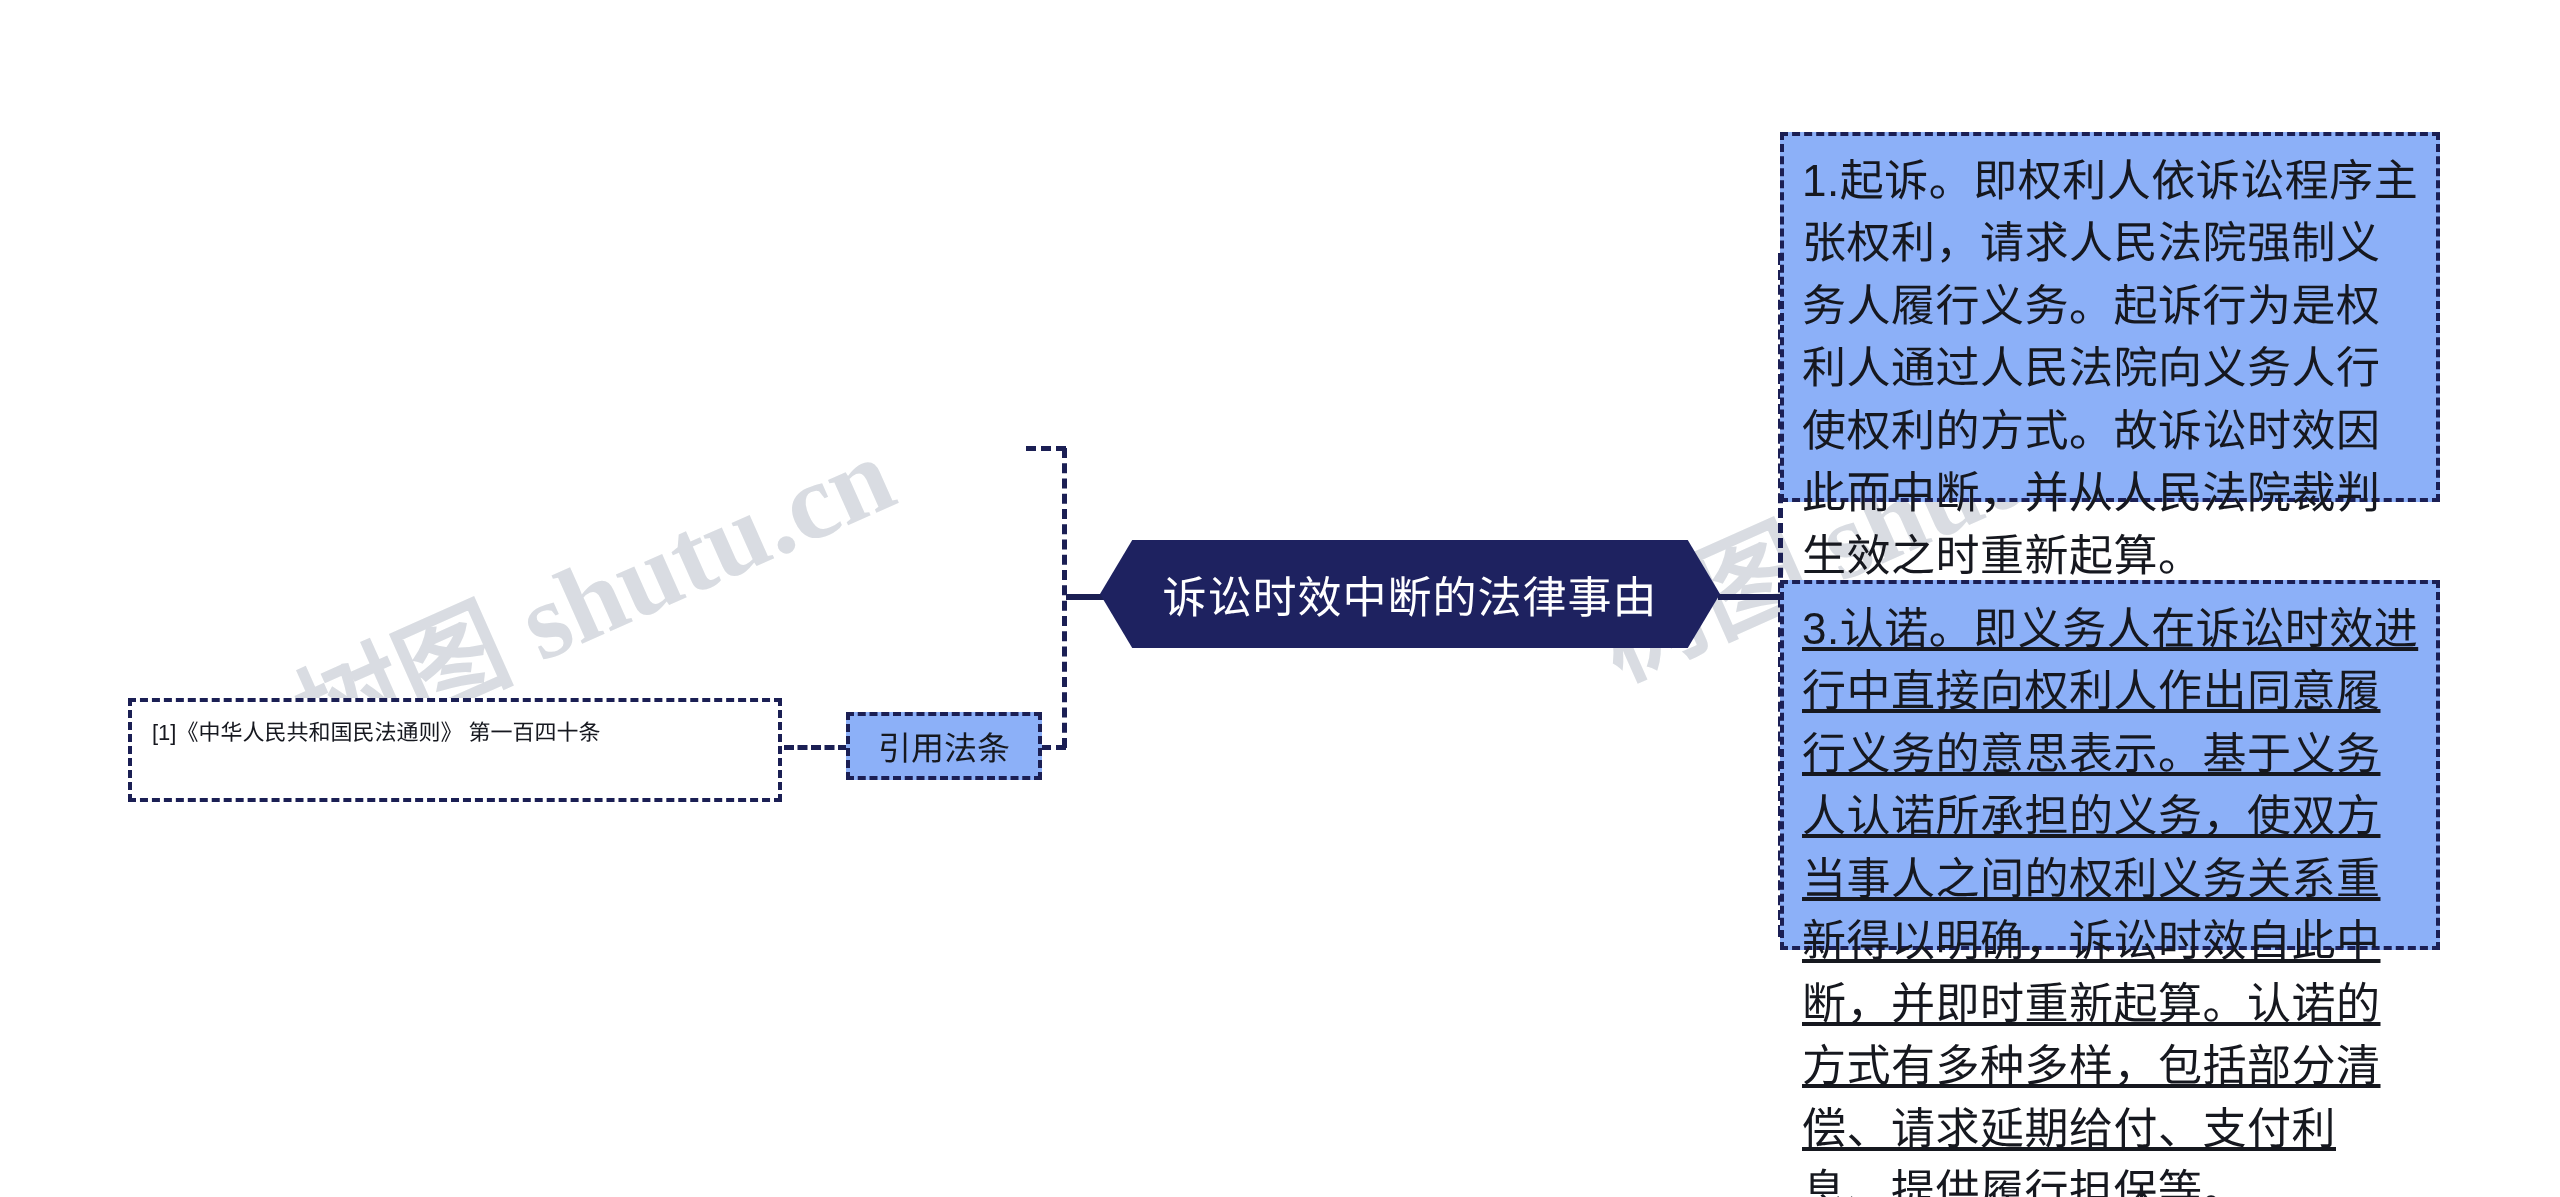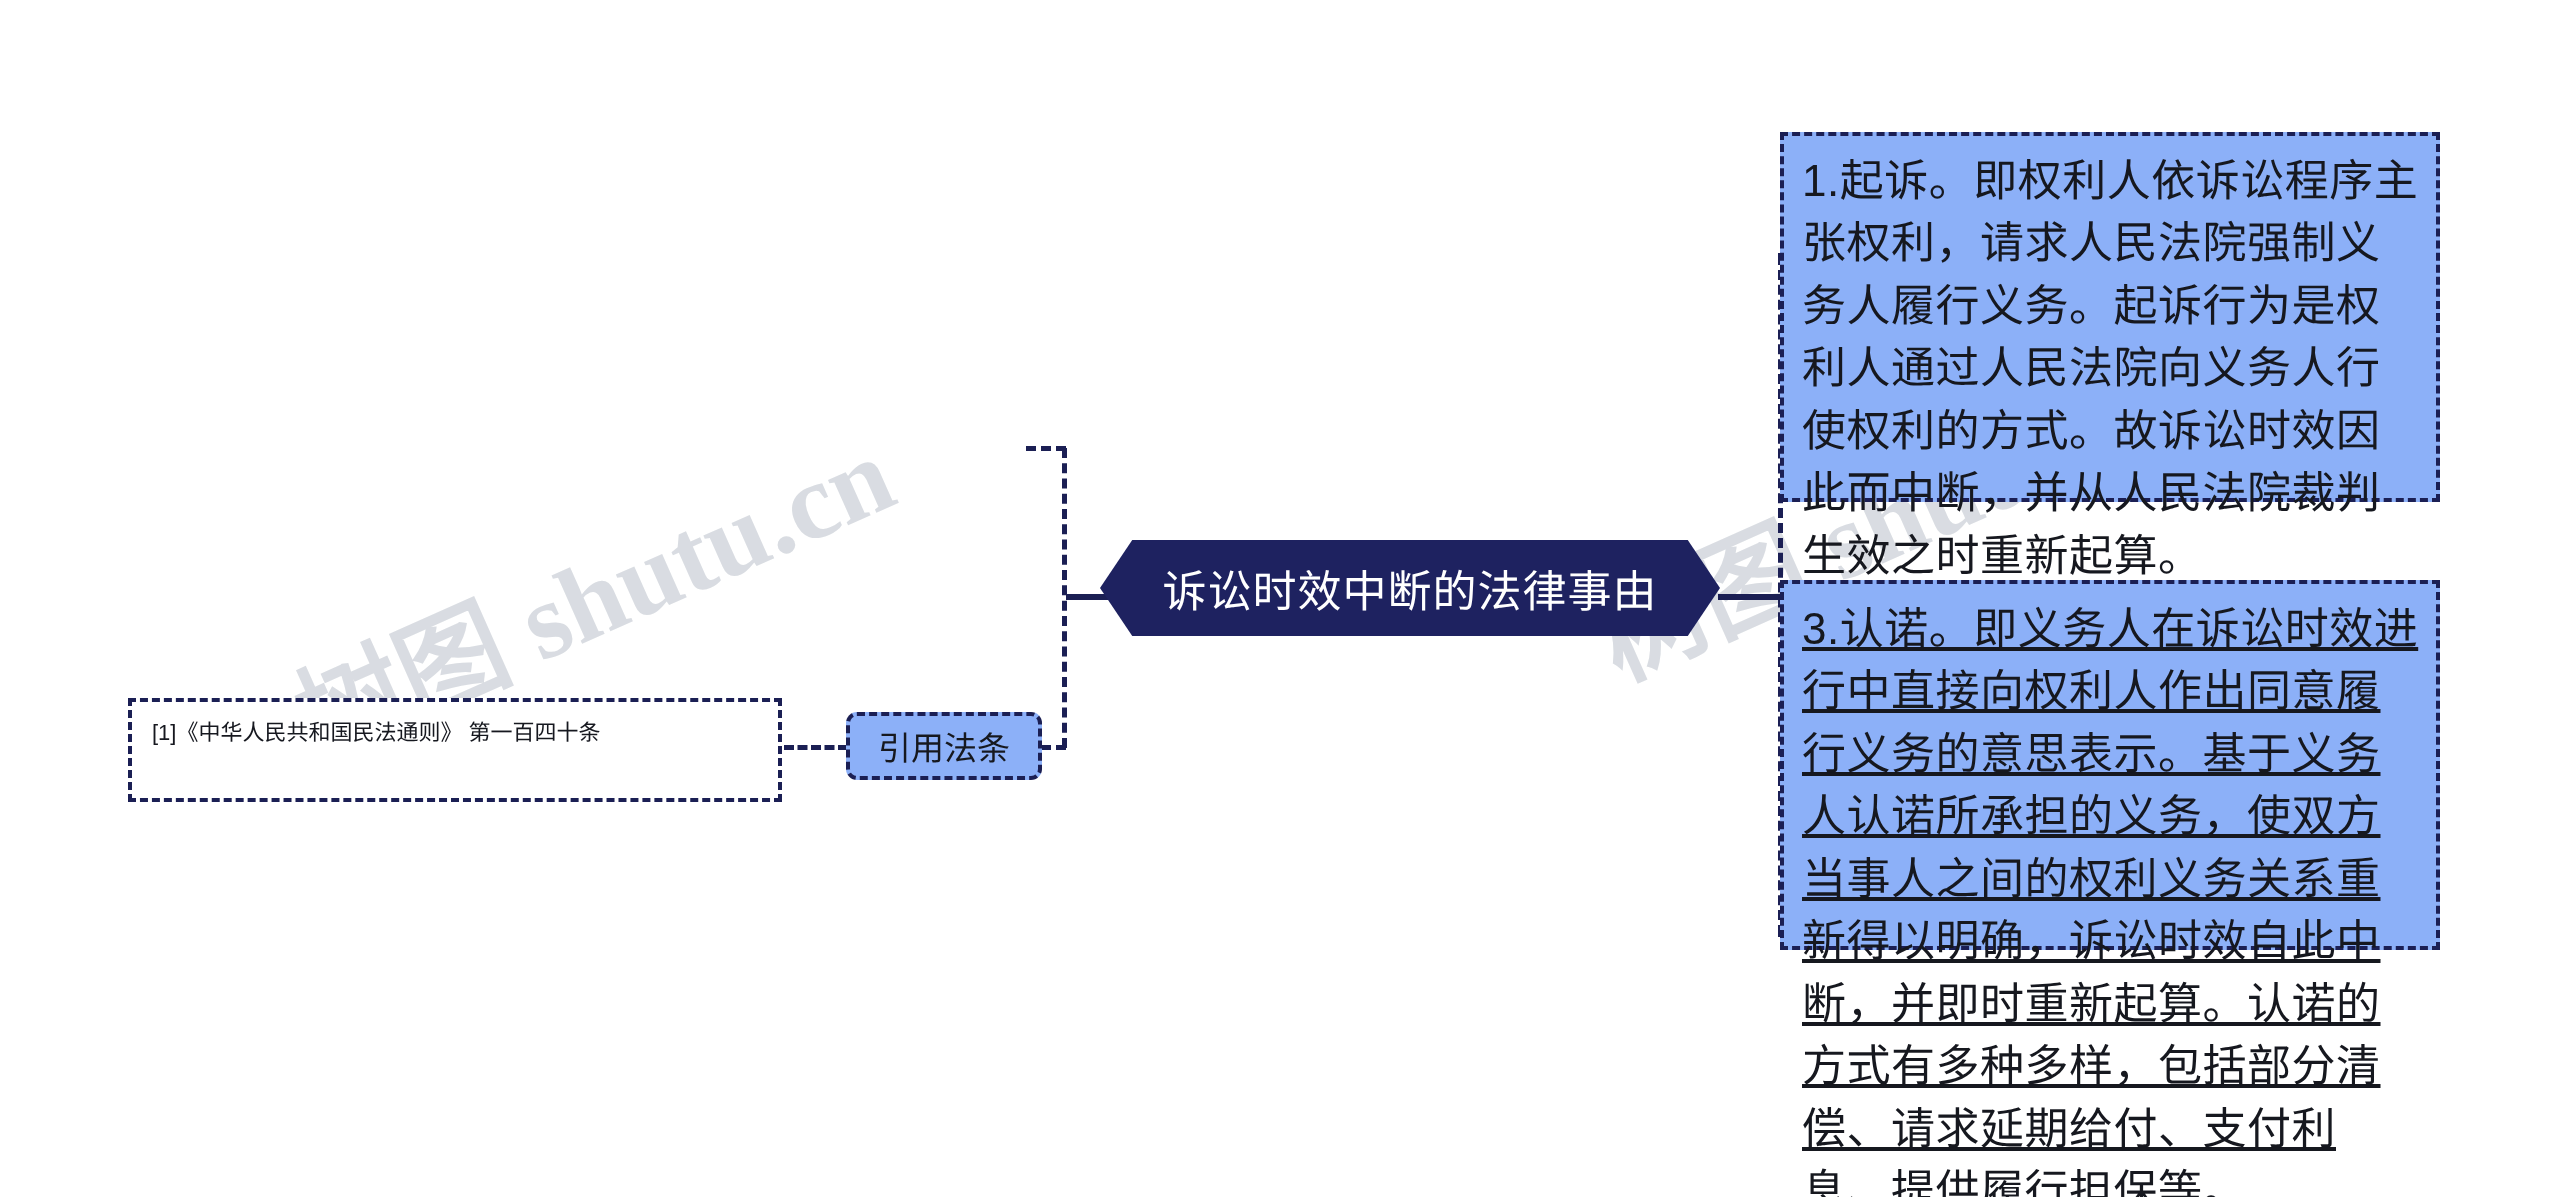--- a/index.html
+++ b/index.html
@@ -139,34 +139,34 @@
   <div class="conn h-solid" style="left:1066px; top:594px; width:56px;"></div>
 
   <div class="conn v-dash" style="left:1062px; top:448px; height:300px;"></div>
 
   <div class="conn h-dash" style="left:1026px; top:446px; width:40px;"></div>
 
   <div class="conn h-dash" style="left:1026px; top:745px; width:40px;"></div>
 
   <div class="conn h-dash" style="left:784px; top:745px; width:64px;"></div>
 
-  <div id="center-node" style="left:1100px; top:540px; width:620px; height:96px;">
+  <div id="center-node" style="left:1100px; top:540px; width:620px; height:108px;">
     <span class="txt">诉讼时效中断的法律事由</span>
   </div>
 
   <div class="node box-blue" style="left:1780px; top:132px; width:660px; height:370px;">
     <span class="txt">1.起诉。即权利人依诉讼程序主张权利，请求人民法院强制义务人履行义务。起诉行为是权利人通过人民法院向义务人行使权利的方式。故诉讼时效因此而中断，并从人民法院裁判生效之时重新起算。</span>
   </div>
 
   <div class="node box-blue" style="left:1780px; top:580px; width:660px; height:370px;text-decoration:underline;">
     <span class="txt">3.认诺。即义务人在诉讼时效进行中直接向权利人作出同意履行义务的意思表示。基于义务人认诺所承担的义务，使双方当事人之间的权利义务关系重新得以明确，诉讼时效自此中断，并即时重新起算。认诺的方式有多种多样，包括部分清偿、请求延期给付、支付利息、提供履行担保等。</span>
   </div>
 
 
-  <div class="node node-label-small" style="left:846px; top:712px; width:196px; height:68px;border-radius:11px;">
+  <div class="node node-label-small" style="left:846px; top:712px; width:196px; height:68px;">
     <span class="txt">引用法条</span>
   </div>
 
   <div class="node box-white" style="left:128px; top:698px; width:654px; height:104px;">
     <span class="txt">[1]《中华人民共和国民法通则》 第一百四十条</span>
   </div>
 
 </div>
 
 </body></html>

